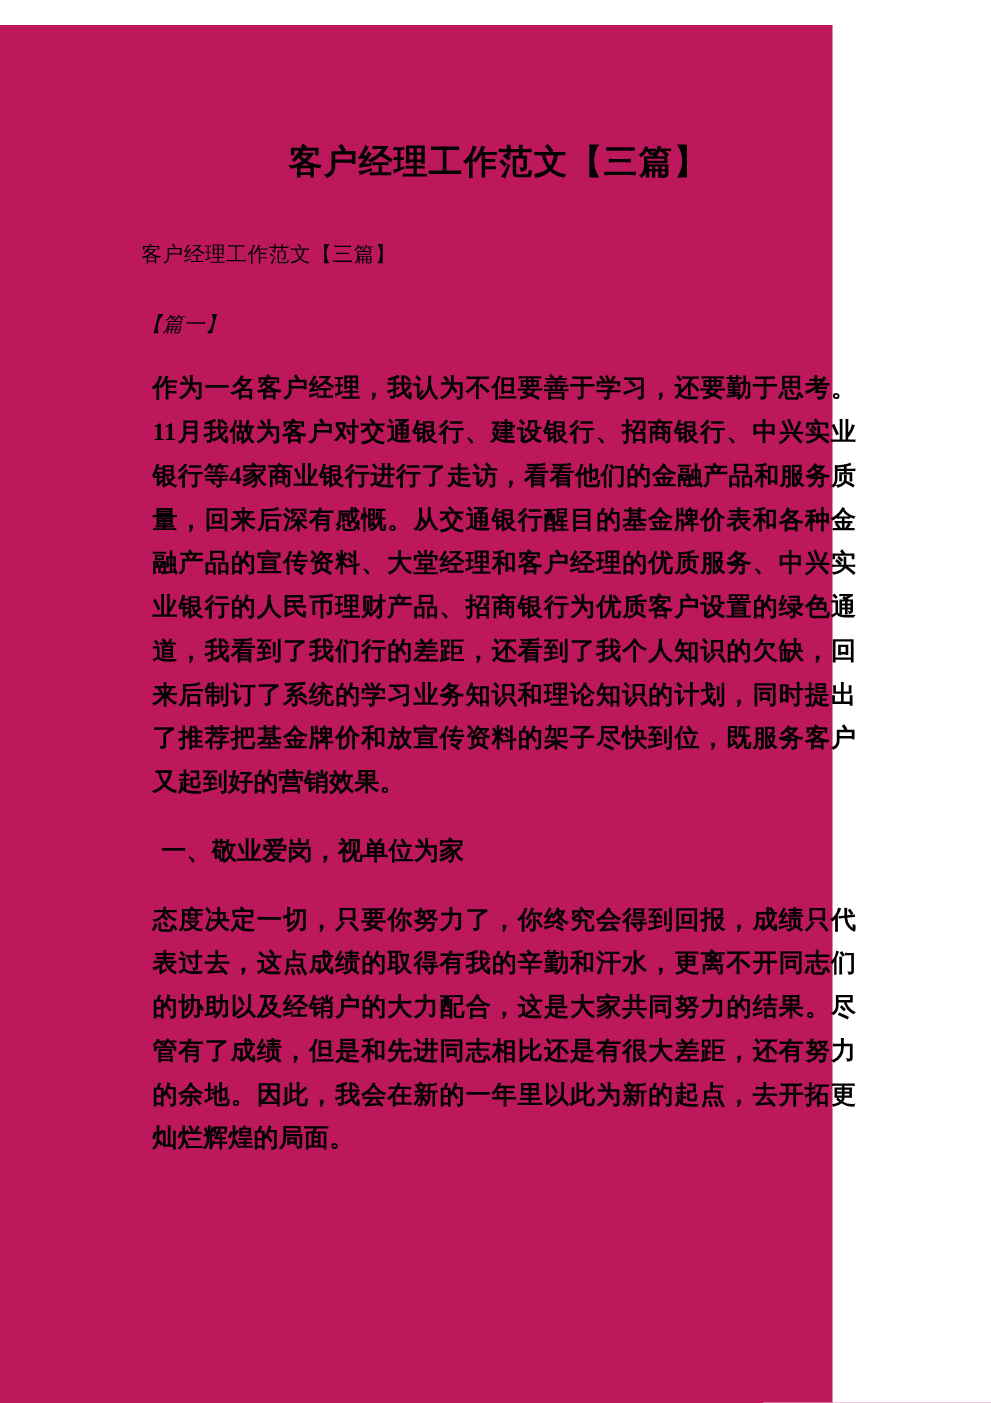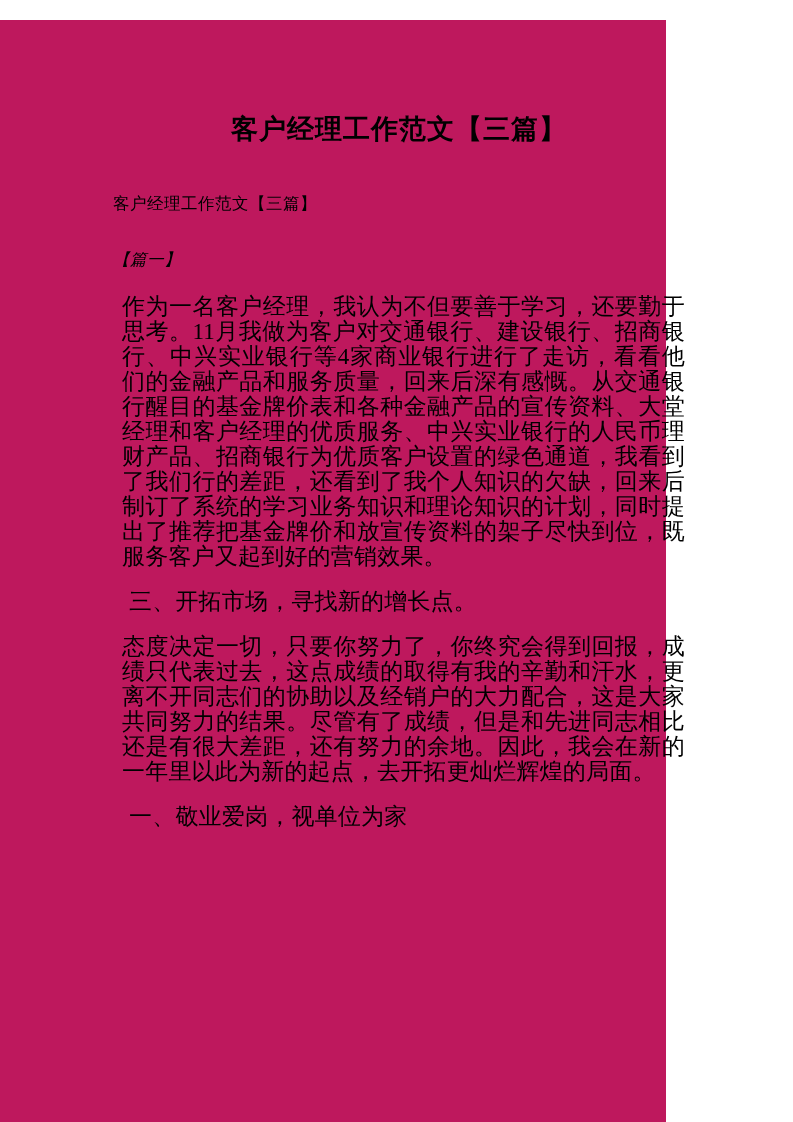--- a/index.html
+++ b/index.html
@@ -47,26 +47,27 @@
   }
   .section-head {
     font-size: 16.5px;
     line-height: 1.6;
     margin-top: 30px;
     letter-spacing: 0.5px;
     font-style: italic;
   }
   p.para {
     margin: 0;
-    font-size: 23px;
-    line-height: 25px;
+    font-size: 20px;
+    line-height: 35px;
     text-align: justify;
     text-justify: inter-ideograph;
     letter-spacing: 0.2px;
     text-indent: 0;
+    font-weight: bold;
   }
   .para-block {
     margin-top: 20px;
   }
   .indent1 {
     padding-left: 9px;
   }
   .indent2 {
     padding-left: 16px;
   }
@@ -80,27 +81,24 @@
     <h1 class="doc-title">客户经理工作范文【三篇】</h1>
 
     <div class="subtitle">客户经理工作范文【三篇】</div>
 
     <div class="section-head">【篇一】</div>
 
     <div class="para-block">
       <p class="para indent1">作为一名客户经理，我认为不但要善于学习，还要勤于思考。11月我做为客户对交通银行、建设银行、招商银行、中兴实业银行等4家商业银行进行了走访，看看他们的金融产品和服务质量，回来后深有感慨。从交通银行醒目的基金牌价表和各种金融产品的宣传资料、大堂经理和客户经理的优质服务、中兴实业银行的人民币理财产品、招商银行为优质客户设置的绿色通道，我看到了我们行的差距，还看到了我个人知识的欠缺，回来后制订了系统的学习业务知识和理论知识的计划，同时提出了推荐把基金牌价和放宣传资料的架子尽快到位，既服务客户又起到好的营销效果。</p>
     </div>
 
+
     <div class="para-block">
-      <p class="para indent2">三、开拓市场，寻找新的增长点。</p>
+      <p class="para indent2">一、敬业爱岗，视单位为家</p>
     </div>
 
     <div class="para-block">
       <p class="para indent1">态度决定一切，只要你努力了，你终究会得到回报，成绩只代表过去，这点成绩的取得有我的辛勤和汗水，更离不开同志们的协助以及经销户的大力配合，这是大家共同努力的结果。尽管有了成绩，但是和先进同志相比还是有很大差距，还有努力的余地。因此，我会在新的一年里以此为新的起点，去开拓更灿烂辉煌的局面。</p>
-    </div>
-
-    <div class="para-block">
-      <p class="para indent2">一、敬业爱岗，视单位为家</p>
     </div>
 
 
   </div>
 </div>
 
 </body></html>

